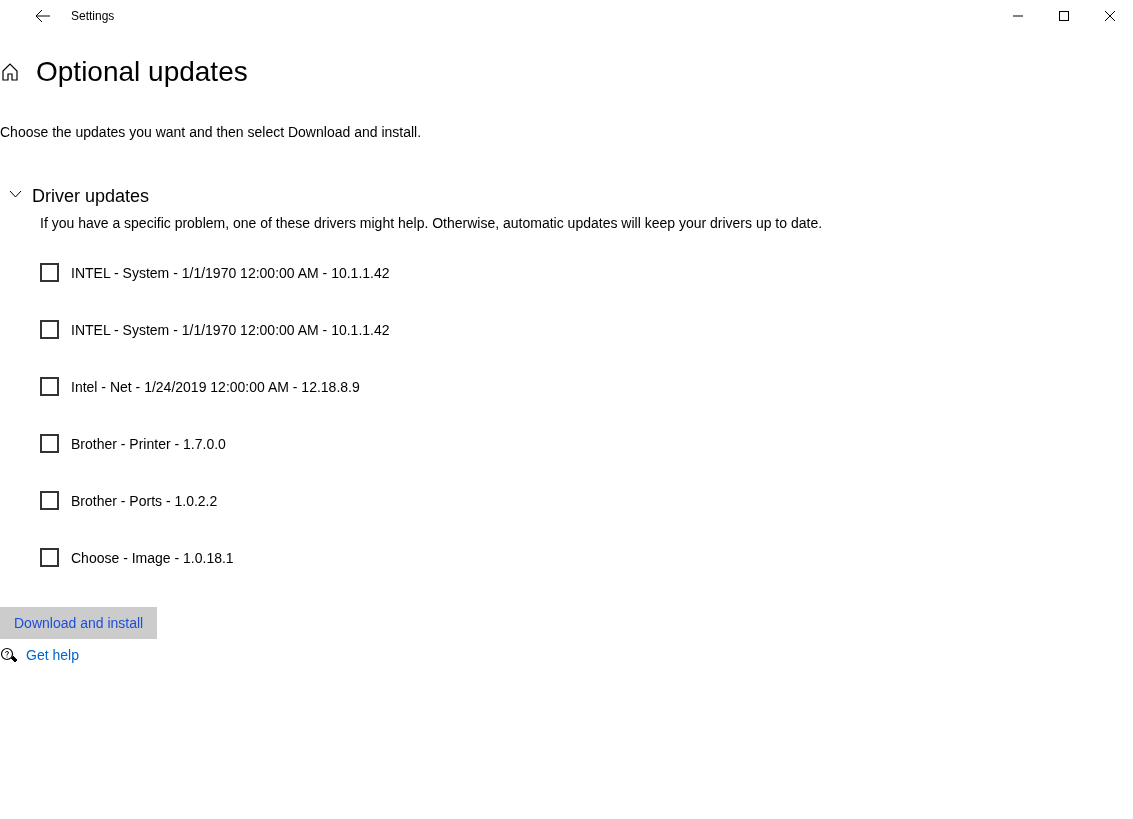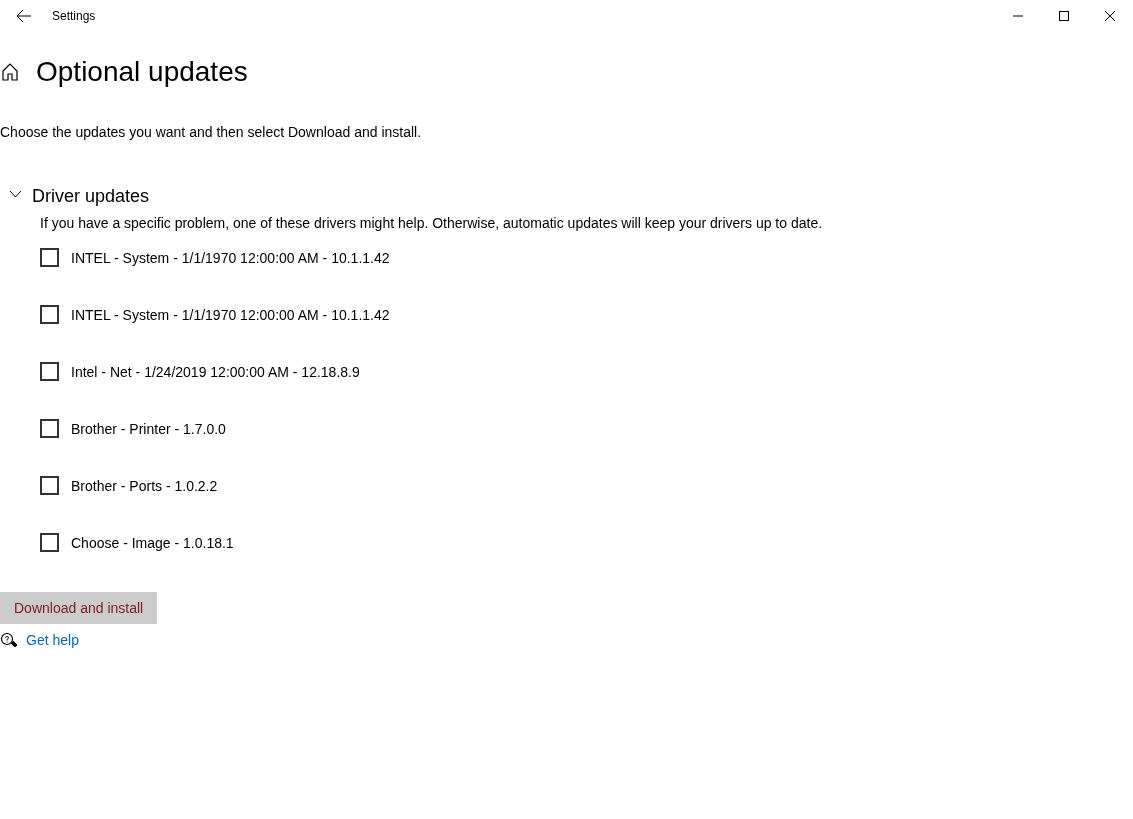--- a/index.html
+++ b/index.html
@@ -12,21 +12,21 @@
       background: #ffffff;
       width: 1133px;
       height: 819px;
       overflow: hidden;
       position: relative;
     }
     .titlebar {
       display: flex;
       align-items: center;
       height: 32px;
-      padding-left: 8px;
+      padding-left: 27px;
     }
     .back-btn {
       width: 32px;
       height: 32px;
       display: flex;
       align-items: center;
       justify-content: center;
       cursor: pointer;
     }
     .app-title {
@@ -96,21 +96,21 @@
       font-weight: 400;
       color: #000;
     }
     .section-desc {
       margin-top: 8px;
       margin-left: 32px;
       font-size: 14px;
       color: #000;
     }
     .update-list {
-      margin-top: 17px;
+      margin-top: 32px;
       margin-left: 32px;
     }
     .update-item {
       display: flex;
       align-items: center;
       gap: 12px;
       margin-bottom: 38px;
     }
     .checkbox {
       width: 19px;
@@ -123,21 +123,21 @@
       font-size: 14px;
       color: #000;
     }
     .install-btn {
       margin-top: 2px;
       margin-left: 0px;
       padding: 8px 14px;
       background: #cccccc;
       border: none;
       font-size: 14px;
-      color: #7f1d1d;
+      color: #1d4ed8;
       cursor: default;
       font-family: inherit;
     }
     .help-row {
       margin-top: 8px;
       display: flex;
       align-items: flex-start;
       gap: 8px;
     }
     .help-icon {

